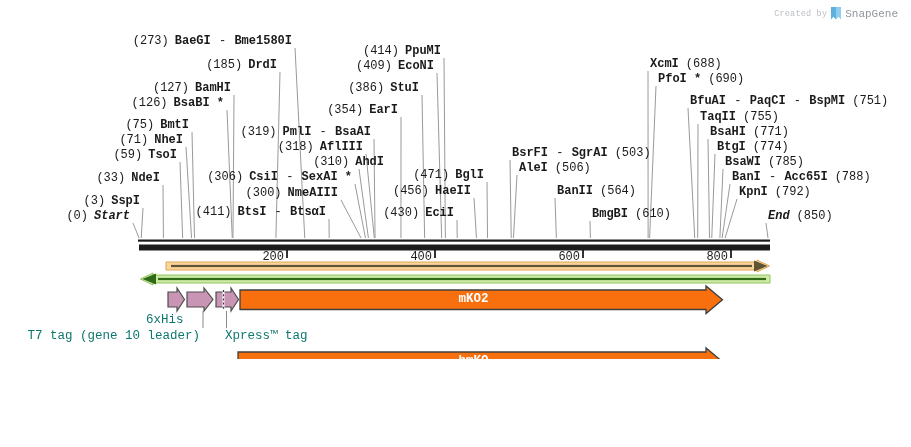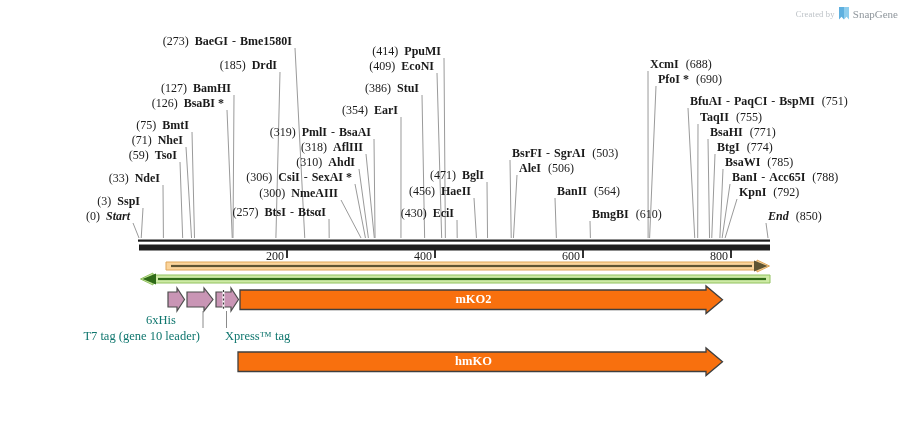--- a/index.html
+++ b/index.html
@@ -1,17 +1,17 @@
 <!DOCTYPE html>
 <html><head>
 <meta charset="utf-8">
 <style>
   html,body{margin:0;padding:0;background:#ffffff;}
-  .canvas{position:relative;width:911px;height:447px;background:#ffffff;overflow:hidden;
-          font-family:Liberation Serif, serif;}
+  .canvas{position:relative;width:911px;height:359px;background:#ffffff;overflow:hidden;
+          font-family:Liberation Mono, monospace;}
   #map-svg{position:absolute;left:0;top:0;}
   #label-layer{position:absolute;left:0;top:0;width:911px;height:447px;}
   .site{position:absolute;white-space:nowrap;font-size:12px;line-height:14px;color:#1a1a1a;}
   .site .num{font-weight:400;}
   .site.l .num{margin-right:6px;}
   .site.r .num{margin-left:7px;}
   .site .nm{font-weight:bold;}
   .site .sep{font-weight:400;padding:0 1px;}
   .site.it .nm{font-style:italic;}
   .feat-label{position:absolute;font-size:12.5px;line-height:15px;color:#0f766e;white-space:nowrap;}
@@ -112,24 +112,24 @@
   <div class="site l it" style="right: 781px; top: 209px;"><span class="num">(0)</span><span><span class="nm">Start</span></span></div>
       <div class="site l" style="right: 771px; top: 194px;"><span class="num">(3)</span><span><span class="nm">SspI</span></span></div>
       <div class="site l" style="right: 751px; top: 171px;"><span class="num">(33)</span><span><span class="nm">NdeI</span></span></div>
       <div class="site l" style="right: 734px; top: 148px;"><span class="num">(59)</span><span><span class="nm">TsoI</span></span></div>
       <div class="site l" style="right: 728px; top: 133px;"><span class="num">(71)</span><span><span class="nm">NheI</span></span></div>
       <div class="site l" style="right: 722px; top: 118px;"><span class="num">(75)</span><span><span class="nm">BmtI</span></span></div>
       <div class="site l" style="right: 687px; top: 96px;"><span class="num">(126)</span><span><span class="nm">BsaBI *</span></span></div>
       <div class="site l" style="right: 680px; top: 81px;"><span class="num">(127)</span><span><span class="nm">BamHI</span></span></div>
       <div class="site l" style="right: 634px; top: 58px;"><span class="num">(185)</span><span><span class="nm">DrdI</span></span></div>
       <div class="site l" style="right: 619px; top: 34px;"><span class="num">(273)</span><span><span class="nm">BaeGI</span><span class="sep"> - </span><span class="nm">Bme1580I</span></span></div>
-      <div class="site l" style="right: 585px; top: 205px;"><span class="num">(257)</span><span><span class="nm">BtsI</span><span class="sep"> - </span><span class="nm">BtsαI</span></span></div>
+      <div class="site l" style="right: 585px; top: 205px;"><span class="num">(411)</span><span><span class="nm">BtsI</span><span class="sep"> - </span><span class="nm">BtsαI</span></span></div>
       <div class="site l" style="right: 573px; top: 186px;"><span class="num">(300)</span><span><span class="nm">NmeAIII</span></span></div>
       <div class="site l" style="right: 559px; top: 170px;"><span class="num">(306)</span><span><span class="nm">CsiI</span><span class="sep"> - </span><span class="nm">SexAI *</span></span></div>
-      <div class="site l" style="right: 556px; top: 155px; margin-left: 40px;"><span class="num">(310)</span><span><span class="nm">AhdI</span></span></div>
+      <div class="site l" style="right: 527px; top: 155px; margin-left: 40px;"><span class="num">(310)</span><span><span class="nm">AhdI</span></span></div>
       <div class="site l" style="right: 548px; top: 140px;"><span class="num">(318)</span><span><span class="nm">AflIII</span></span></div>
       <div class="site l" style="right: 540px; top: 125px;"><span class="num">(319)</span><span><span class="nm">PmlI</span><span class="sep"> - </span><span class="nm">BsaAI</span></span></div>
       <div class="site l" style="right: 513px; top: 103px;"><span class="num">(354)</span><span><span class="nm">EarI</span></span></div>
       <div class="site l" style="right: 492px; top: 81px;"><span class="num">(386)</span><span><span class="nm">StuI</span></span></div>
       <div class="site l" style="right: 477px; top: 59px;"><span class="num">(409)</span><span><span class="nm">EcoNI</span></span></div>
       <div class="site l" style="right: 470px; top: 44px;"><span class="num">(414)</span><span><span class="nm">PpuMI</span></span></div>
       <div class="site l" style="right: 457px; top: 206px;"><span class="num">(430)</span><span><span class="nm">EciI</span></span></div>
       <div class="site l" style="right: 440px; top: 184px;"><span class="num">(456)</span><span><span class="nm">HaeII</span></span></div>
       <div class="site l" style="right: 427px; top: 168px;"><span class="num">(471)</span><span><span class="nm">BglI</span></span></div>
       <div class="site r" style="left: 512px; top: 146px;"><span><span class="nm">BsrFI</span><span class="sep"> - </span><span class="nm">SgrAI</span></span><span class="num">(503)</span></div>

